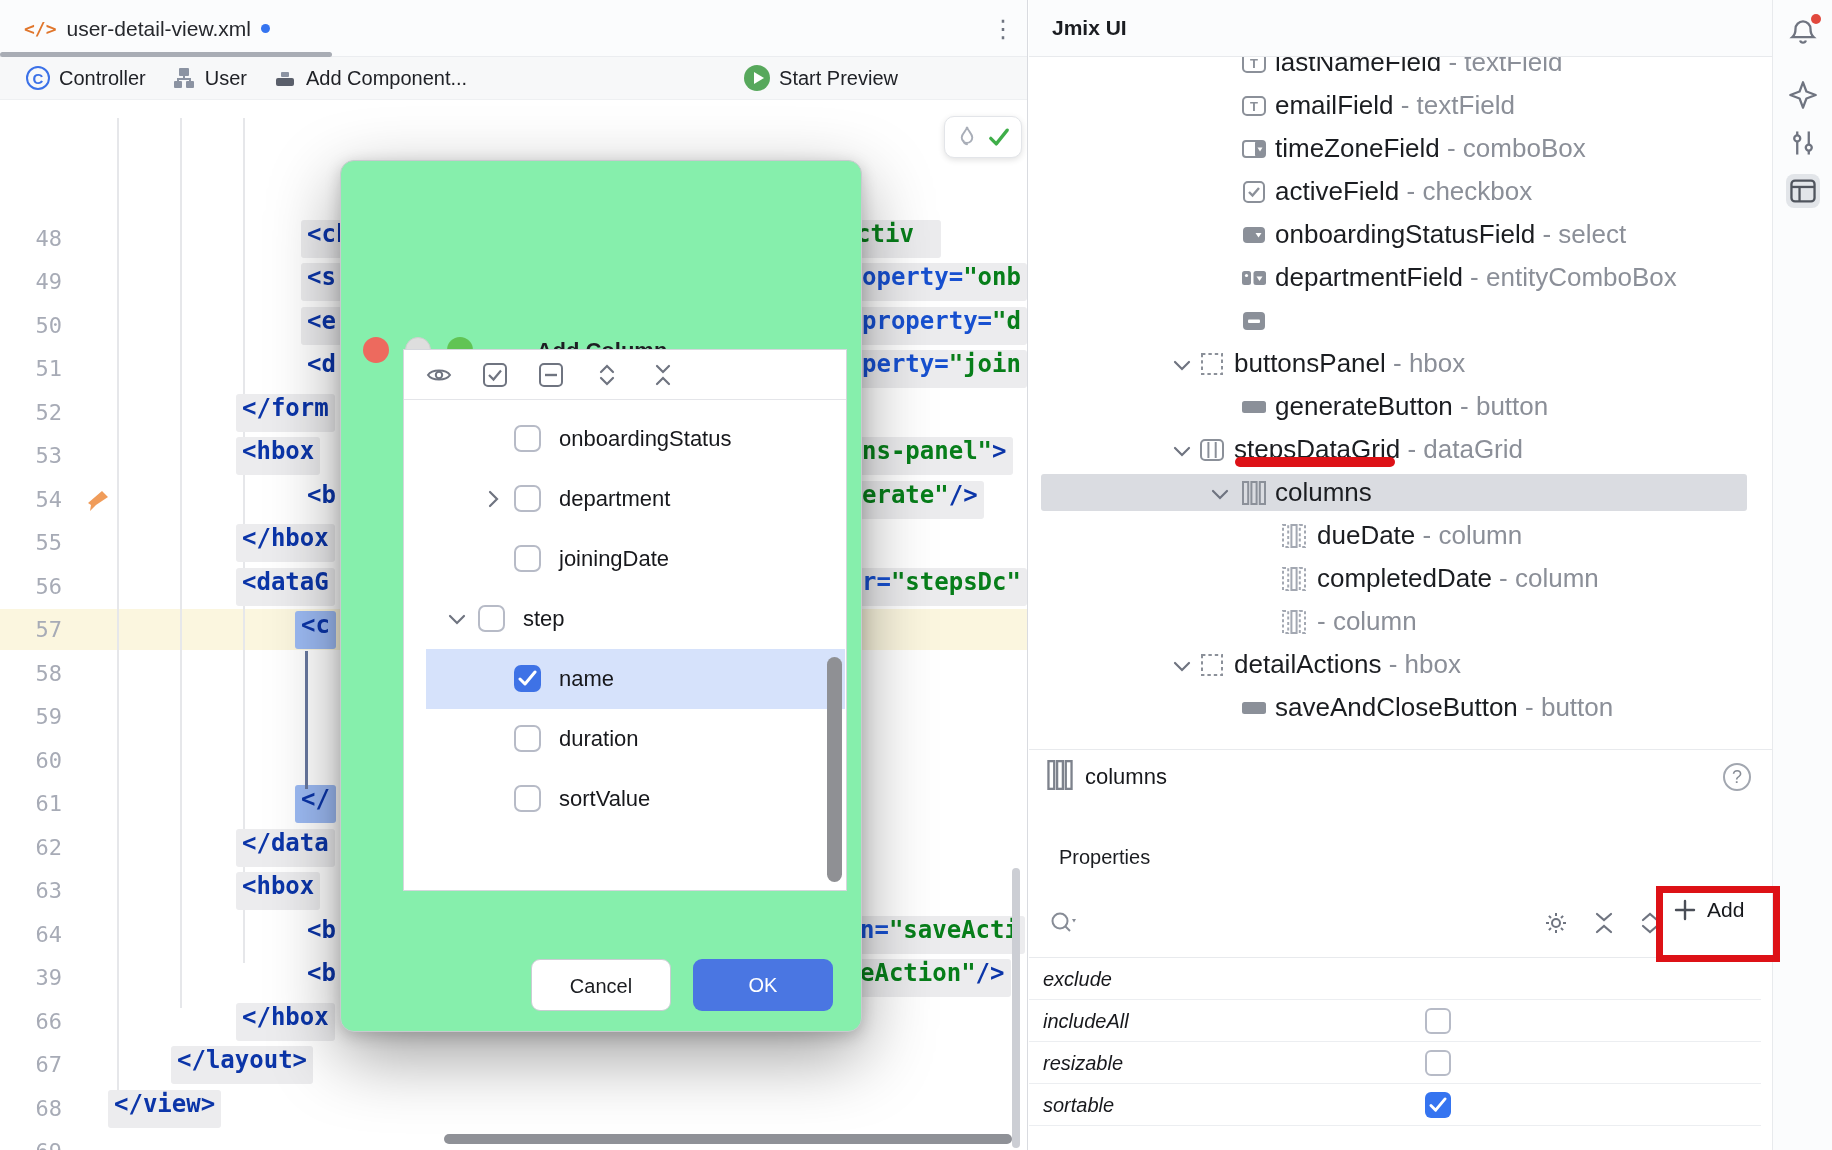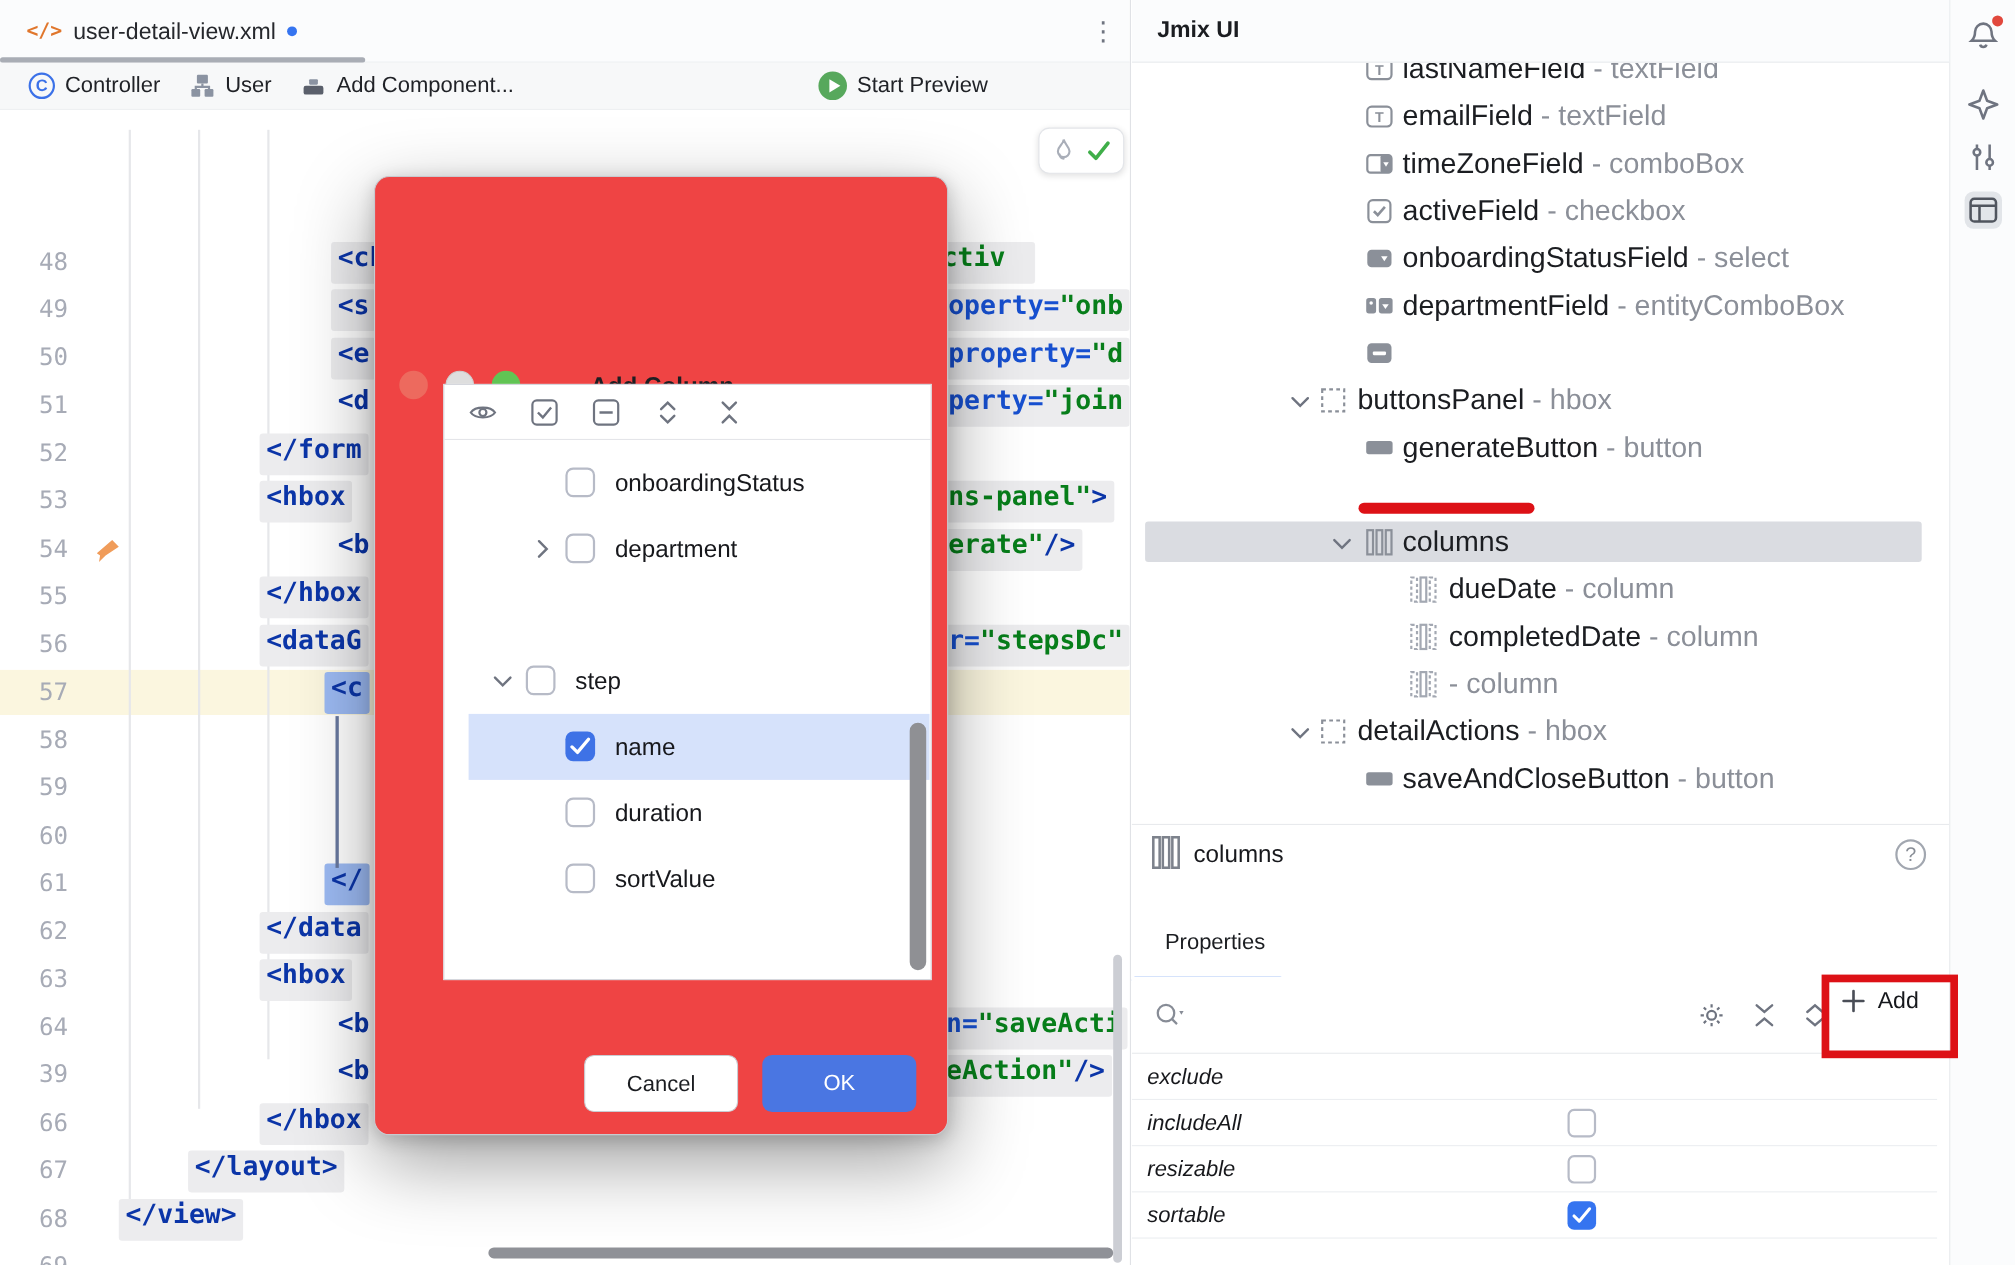--- a/index.html
+++ b/index.html
@@ -33,21 +33,21 @@
   .bgsel { background:#9cbaf3; }
   .t { color:#0b35a8; } .a { color:#1750d0; } .s { color:#077e1a; } .p { color:#111; }
   #current-line { position:absolute; left:0; width:1028px; height:41px; background:#fbf6df; }
   #sel-guide { position:absolute; width:3px; background:#68789f; }
   #inspection-widget { position:absolute; left:944px; top:116px; width:78px; height:42px; background:#fff; border:1px solid #e3e5e9; border-radius:10px; box-shadow:0 2px 6px rgba(0,0,0,.12); display:flex; align-items:center; justify-content:center; gap:10px; z-index:3; }
   #h-scrollbar { position:absolute; left:444px; top:1134px; width:568px; height:10px; border-radius:5px; background:#8f9197; z-index:4; }
   #v-scrollbar { position:absolute; left:1012px; top:868px; width:8px; height:280px; border-radius:4px; background:#ccced4; z-index:4; }
   .bookmark { position:absolute; }
 
   
-  #dialog { position:absolute; left:340px; top:160px; width:522px; height:872px; background:#ef4444; border:1px solid #c8cacf; border-radius:14px; box-shadow:0 24px 70px rgba(0,0,0,.38), 0 4px 16px rgba(0,0,0,.18); z-index:10;text-decoration:underline; }
+  #dialog { position:absolute; left:340px; top:160px; width:522px; height:872px; background:#86efac; border:1px solid #c8cacf; border-radius:14px; box-shadow:0 24px 70px rgba(0,0,0,.38), 0 4px 16px rgba(0,0,0,.18); z-index:10;text-decoration:underline; }
   .traffic { position:absolute; top:176px; width:26px; height:26px; border-radius:50%; }
   #dialog-title { position:absolute; left:0; top:177px; width:522px; text-align:center; font-size:22px; font-weight:700; color:#1d1f23; }
   #select-attrs-label { position:absolute; left:62px; top:300px; font-size:20px; color:#26282d; }
   #attr-box { position:absolute; left:62px; top:188px; width:444px; height:542px; background:#fff; border:1px solid #d5d7dd; }
   #attr-toolbar { position:absolute; left:0; top:0; width:100%; height:50px; border-bottom:1px solid #e4e5e9; display:flex; align-items:center; gap:30px; padding-left:22px; }
   .attr-tb-icon { width:26px; height:26px; color:#6f7480; }
   #attr-rows { position:absolute; left:0; top:51px; width:100%; height:490px; overflow:hidden; }
   .attr-row { position:absolute; left:0; width:100%; height:60px; }
   .attr-row.selected { background:#d6e2fb; left:22px; width:calc(100% - 23px); }
   .attr-chevron { position:absolute; top:17px; width:26px; height:26px; color:#6f7480; }
@@ -276,20 +276,24 @@
           </div>
           <div class="attr-row" style="top: 68px;">
             <span class="attr-chevron" style="left: 76px;">
               <svg width="26" height="26" viewBox="0 0 26 26">
                 <polyline points="10,6 17,13 10,20" fill="none" stroke="#6f7480" stroke-width="2.2" stroke-linecap="round"></polyline>
               </svg>
             </span>
             <span class="cbx" style="left: 110px;"></span>
             <span class="attr-label" style="left: 155px;">department</span>
           </div>
+          <div class="attr-row" style="top: 128px;">
+            <span class="cbx" style="left: 110px;"></span>
+            <span class="attr-label" style="left: 155px;">joiningDate</span>
+          </div>
           <div class="attr-row" style="top: 188px;">
             <span class="attr-chevron" style="left: 40px;">
               <svg width="26" height="26" viewBox="0 0 26 26">
                 <polyline points="6,10 13,17 20,10" fill="none" stroke="#6f7480" stroke-width="2.2" stroke-linecap="round"></polyline>
               </svg>
             </span>
             <span class="cbx" style="left: 74px;"></span>
             <span class="attr-label" style="left: 119px;">step</span>
           </div>
           <div class="attr-row selected" style="top: 248px; padding-left: 24px;">
@@ -399,20 +403,35 @@
               <polyline points="6,10 13,17 20,10" fill="none" stroke="#6f7480" stroke-width="2.2" stroke-linecap="round"></polyline>
             </svg>
           </span>
           <span class="tree-icon" style="left: 158px;">
             <svg width="26" height="26" viewBox="0 0 26 26">
               <rect x="3" y="3" width="20" height="20" fill="none" stroke="#8b9099" stroke-width="2" stroke-dasharray="3.4 3"></rect>
             </svg>
           </span>
           <span class="tree-name" style="left: 193px;">buttonsPanel<span class="tree-type"> - hbox</span></span>
         </div>
+        <div class="tree-row" style="top: 374px;">
+          <span class="tree-chevron" style="left: 128px;">
+            <svg width="26" height="26" viewBox="0 0 26 26">
+              <polyline points="6,10 13,17 20,10" fill="none" stroke="#6f7480" stroke-width="2.2" stroke-linecap="round"></polyline>
+            </svg>
+          </span>
+          <span class="tree-icon" style="left: 158px;">
+            <svg width="26" height="26" viewBox="0 0 26 26">
+              <rect x="2" y="3" width="22" height="20" rx="4" fill="none" stroke="#8b9099" stroke-width="2"></rect>
+              <line x1="9.4" y1="5" x2="9.4" y2="21" stroke="#8b9099" stroke-width="2"></line>
+              <line x1="16.7" y1="5" x2="16.7" y2="21" stroke="#8b9099" stroke-width="2"></line>
+            </svg>
+          </span>
+          <span class="tree-name" style="left: 193px;">stepsDataGrid<span class="tree-type"> - dataGrid</span></span>
+        </div>
         <div class="tree-row selected" style="top: 417px;">
           <span class="tree-chevron" style="left: 166px;">
             <svg width="26" height="26" viewBox="0 0 26 26">
               <polyline points="6,10 13,17 20,10" fill="none" stroke="#6f7480" stroke-width="2.2" stroke-linecap="round"></polyline>
             </svg>
           </span>
           <span class="tree-icon" style="left: 200px;">
             <svg width="26" height="26" viewBox="0 0 26 26">
               <g fill="none" stroke="#8b9099" stroke-width="2">
                 <rect x="2" y="2" width="5.2" height="22"></rect>

